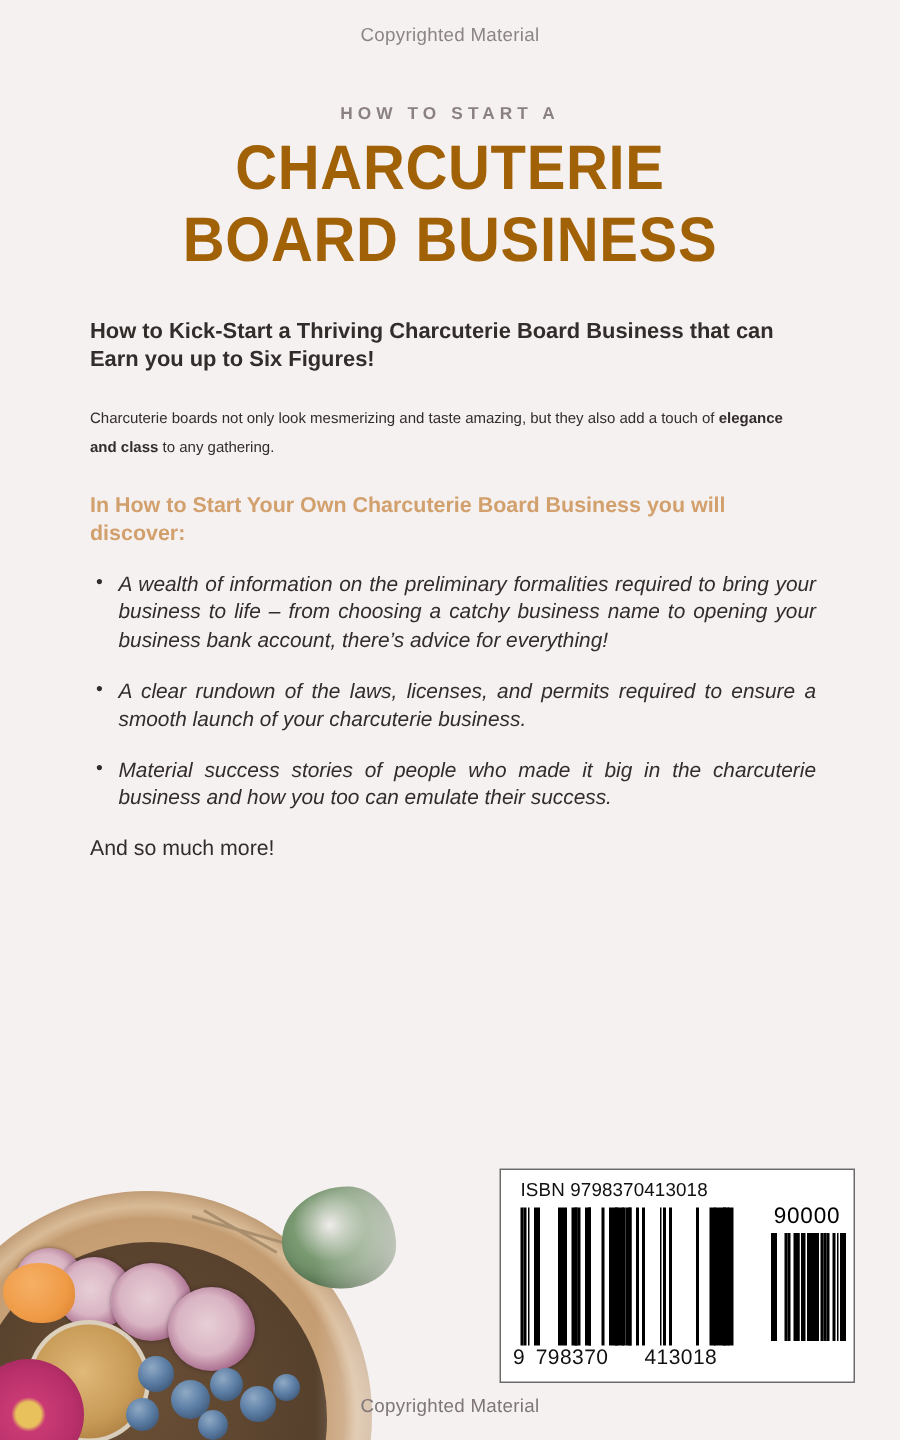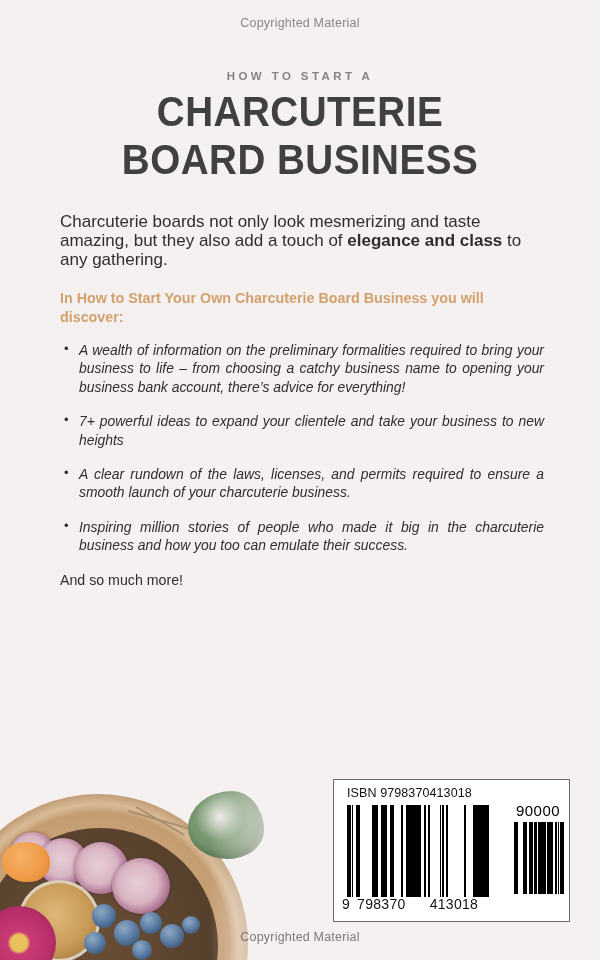--- a/index.html
+++ b/index.html
@@ -44,21 +44,21 @@
     font-weight: bold;
     letter-spacing: 3.4px;
     color: #8b8183;
   }
   .title-block {
     position: absolute;
     top: 88px;
     left: 0;
     width: 600px;
     text-align: center;
-    color: #404040;
+    color: #a16207;
   }
   .title-line {
     font-family: "Liberation Sans Narrow", "Liberation Sans", sans-serif;
     font-weight: bold;
     font-size: 42px;
     line-height: 48px;
     letter-spacing: .5px;
     transform: scaleX(.92);
     white-space: nowrap;
   }
@@ -72,21 +72,21 @@
     width: 484px;
     color: #322d2b;
   }
   .lead {
     font-size: 14.6px;
     line-height: 19px;
     font-weight: bold;
     margin: 0 0 20px 0;
   }
   .para {
-    font-size: 17px;
+    font-size: 10px;
     line-height: 19px;
     margin: 0 12px 20px 0;
     font-weight: normal;
   }
   .para b, .lead b { font-weight: bold; }
   .discover {
     font-size: 14.3px;
     font-weight: bold;
     color: #d2a06c;
     margin: 2px 0 14px 0;
@@ -290,34 +290,34 @@
 
   <div class="kicker">HOW TO START A</div>
 
   <div class="title-block">
     <div class="title-line l1">CHARCUTERIE</div>
     <div class="title-line l2">BOARD BUSINESS</div>
   </div>
 
   <div class="body">
 
+    <p class="lead">How to Kick-Start a Thriving Charcuterie Board Business that can Earn you up to Six Figures!</p>
 
     <p class="para">
       <span>Charcuterie boards not only look mesmerizing and taste amazing, but they also add a touch of </span><b>elegance and class</b><span> to any gathering.</span>
     </p>
 
 
 
     <p class="discover">In How to Start Your Own Charcuterie Board Business you will discover:</p>
 
     <ul class="bullets">
       <li>A wealth of information on the preliminary formalities required to bring your business to life – from choosing a catchy business name to opening your business bank account, there’s advice for everything!</li>
-      <li>7+ powerful ideas to expand your clientele and take your business to new heights</li>
       <li>A clear rundown of the laws, licenses, and permits required to ensure a smooth launch of your charcuterie business.</li>
-      <li>Inspiring million stories of people who made it big in the charcuterie business and how you too can emulate their success.</li>
+      <li>Material success stories of people who made it big in the charcuterie business and how you too can emulate their success.</li>
     </ul>
 
     <p class="outro">And so much more!</p>
   </div>
 
   <div class="photo">
     <div class="bowl"></div>
     <div class="bowl-inner"></div>
 
     <div class="slice" style="left:10px;  top:46px; width:46px; height:44px;"></div>

